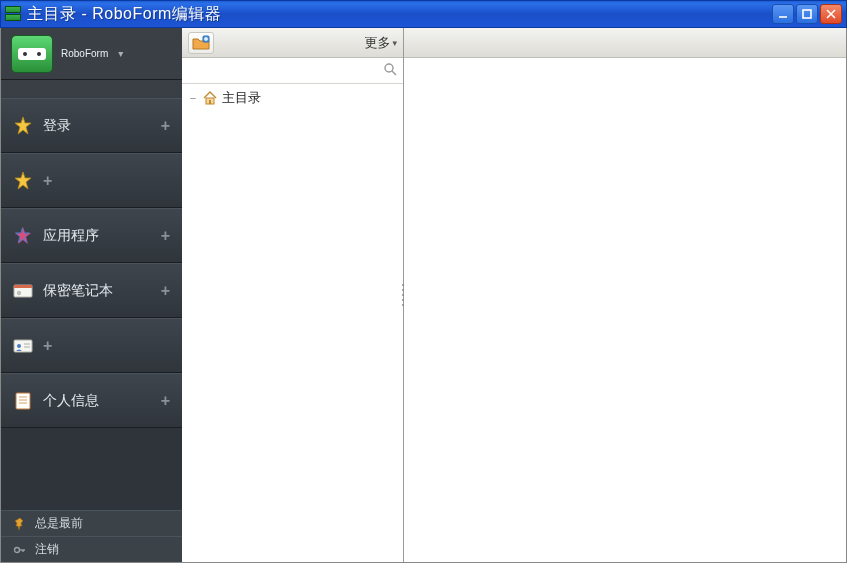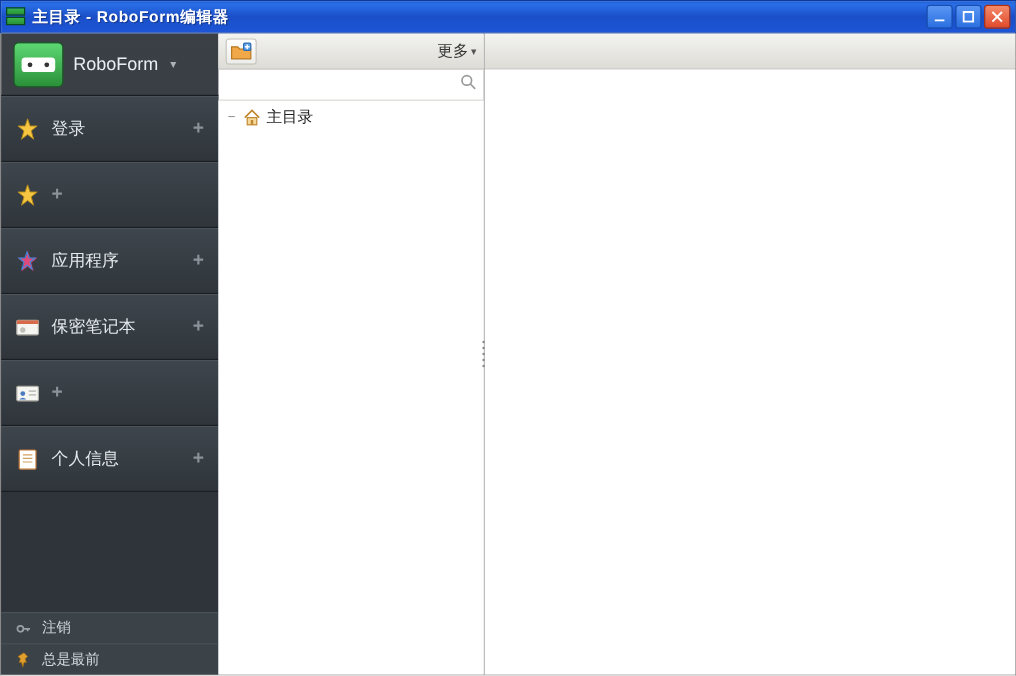--- a/index.html
+++ b/index.html
@@ -10,21 +10,21 @@
     height: 28px;
     background: linear-gradient(to bottom, #1f5fd6 0%, #2a6fe8 10%, #1a4fc8 50%, #1d55d6 100%);
     display: flex; align-items: center; padding: 0 4px; color: #fff;
     border: 1px solid #0a3aa0;
   }
   .titlebar .app-icon {
     width: 16px; height: 16px; margin-right: 6px;
     display: flex; flex-direction: column; gap: 1px;
   }
   .titlebar .app-icon .bar { height: 7px; background: linear-gradient(to bottom,#38b54a,#2a9038); border: 1px solid #0b4c14; }
-  .titlebar .title { font-size: 13px; font-weight: bold; letter-spacing: 0.5px; text-shadow: 1px 1px 0 rgba(0,0,0,0.3); }
+  .titlebar .title { font-size: 16px; font-weight: normal; letter-spacing: 0.5px; text-shadow: 1px 1px 0 rgba(0,0,0,0.3); }
   .win-controls { margin-left: auto; display: flex; gap: 2px; }
   .win-btn {
     width: 22px; height: 20px; border-radius: 3px; display: flex; align-items: center; justify-content: center;
     font-size: 11px; font-weight: bold; color: #fff; cursor: pointer;
     background: linear-gradient(to bottom, #5a96f4, #2a6fe0);
     border: 1px solid #1a4fb0;
   }
   .win-btn.close { background: linear-gradient(to bottom, #f48a6a, #e04a2a); border-color: #b03010; }
   .win-btn svg { width: 10px; height: 10px; }
 
@@ -47,24 +47,24 @@
     width: 42px; height: 38px; border-radius: 5px;
     background: linear-gradient(to bottom,#5dd873,#2a9038);
     border: 1px solid #1a5a24;
     display: flex; align-items: center; justify-content: center;
   }
   .brand .logo .eyes {
     width: 28px; height: 12px; background: #fff; border-radius: 3px;
     display: flex; align-items: center; justify-content: space-around;
   }
   .brand .logo .eyes .e { width: 4px; height: 4px; background: #333; border-radius: 50%; }
-  .brand .name { font-size: 15px; color: #e8eef2; }
+  .brand .name { font-size: 10px; color: #e8eef2; }
   .brand .caret { color: #aab2b8; font-size: 10px; margin-left: 2px; }
 
-  .nav { flex: 0 0 auto; }
+  .nav { flex: 0 0 auto; margin-top: 18px; }
   .nav-item {
     display: flex; align-items: center; height: 55px; padding: 0 12px;
     border-top: 1px solid #4a525a; border-bottom: 1px solid #1a1e22;
     background: linear-gradient(to bottom, #3e454c 0%, #2f353b 100%);
     cursor: pointer; gap: 10px;
   }
   .nav-item .icon { width: 20px; height: 20px; display:flex; align-items:center; justify-content:center; }
   .nav-item .label { font-size: 14px; color: #e5eaee; flex: 1; }
   .nav-item .plus { color: #8a929a; font-size: 16px; font-weight: bold; }
 
@@ -248,34 +248,34 @@
 
 
     </div>
 
     <div class="spacer"></div>
 
     <div class="footer">
       <div class="footer-item">
         <span class="ficon">
           <svg viewBox="0 0 14 14">
+              <path d="M7 1 l3 3 -2 2 1 3 -2 0 -1 4 -1 -4 -2 0 1 -3 -2 -2 z" fill="#e0a030" stroke="#a06810" stroke-width="0.6"></path>
+            </svg>
+        </span>
+        <span>总是最前</span>
+      </div>
+      <div class="footer-item">
+        <span class="ficon">
+          <svg viewBox="0 0 14 14">
               <circle cx="4" cy="7" r="2.5" fill="none" stroke="#9aa0a6" stroke-width="1.4"></circle>
               <line x1="6.5" y1="7" x2="12" y2="7" stroke="#9aa0a6" stroke-width="1.4"></line>
               <line x1="10" y1="7" x2="10" y2="9" stroke="#9aa0a6" stroke-width="1.4"></line>
             </svg>
         </span>
         <span>注销</span>
-      </div>
-      <div class="footer-item">
-        <span class="ficon">
-          <svg viewBox="0 0 14 14">
-              <path d="M7 1 l3 3 -2 2 1 3 -2 0 -1 4 -1 -4 -2 0 1 -3 -2 -2 z" fill="#e0a030" stroke="#a06810" stroke-width="0.6"></path>
-            </svg>
-        </span>
-        <span>总是最前</span>
       </div>
     </div>
   </div>
 
   <div class="middle">
     <div class="toolbar">
       <div class="new-folder">
         <svg width="18" height="16" viewBox="0 0 18 16">
           <path d="M1 4 h5 l2 2 h9 v8 h-16 z" fill="#f0a848" stroke="#b87820"></path>
           <rect x="11" y="1" width="6" height="6" rx="1" fill="#5aa0e8" stroke="#2a6ab0"></rect>

